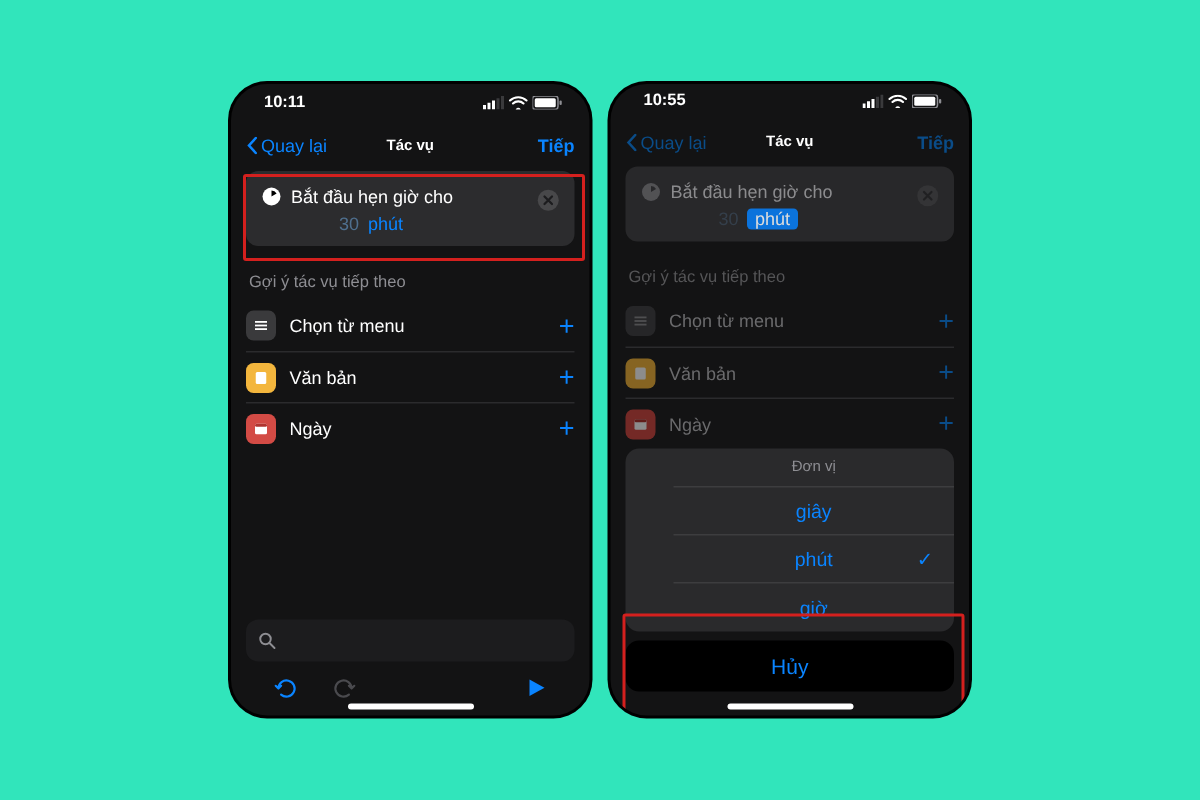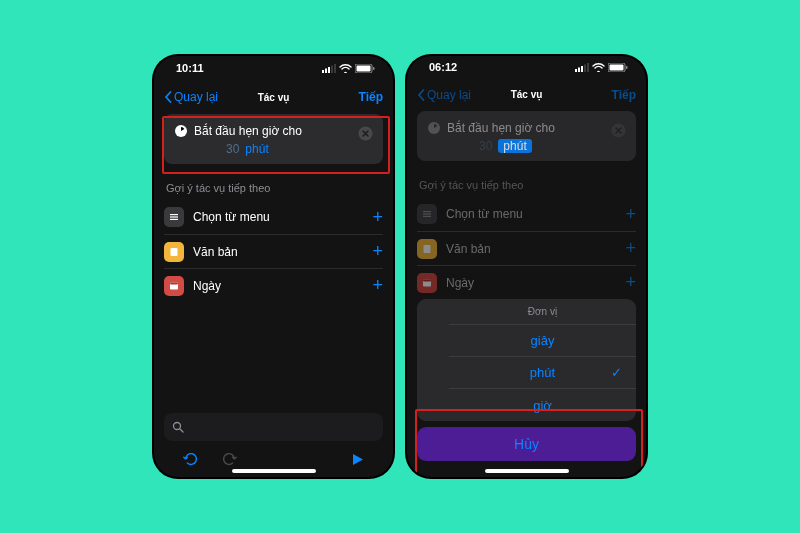--- a/index.html
+++ b/index.html
@@ -134,21 +134,21 @@
   }
   .sheet-group { background: #2a2a2c; border-radius: 9px; overflow: hidden; padding-left: 32px; }
   .sheet-head { text-align: center; font-size: 10px; color: #8e8e93; padding: 7px 0; border-bottom: 0.5px solid #3d3d3f; }
   .sheet-row {
     height: 32px; display: flex; align-items: center; justify-content: center;
     color: #0a84ff; font-size: 13px; position: relative; border-bottom: 0.5px solid #3d3d3f;
   }
   .sheet-row:last-child { border-bottom: none; }
   .sheet-row .check { position: absolute; right: 14px; color: #0a84ff; font-size: 13px; }
   .sheet-cancel {
-    background: #4c1d95; border-radius: 9px; height: 34px; display: flex;
+    background: #000000; border-radius: 9px; height: 34px; display: flex;
     align-items: center; justify-content: center; color: #0a84ff; font-size: 14px; font-weight: 500;
   }
   .ci { width: 14px; height: 14px; display: inline-flex; align-items: center; justify-content: center; }
 </style>
 </head>
 <body>
 
 <div class="phone">
   <div class="screen">
     <div class="status-bar">
@@ -270,21 +270,21 @@
     </div>
 
     <div class="home-indicator"></div>
     <div class="redbox r1"></div>
   </div>
 </div>
 
 <div class="phone">
   <div class="screen">
     <div class="status-bar">
-      <span>06:12</span>
+      <span>10:55</span>
       <span class="status-right">
         <svg width="14" height="9" viewBox="0 0 14 9">
             <rect x="0" y="6" width="2" height="3" fill="#fff"></rect>
             <rect x="3" y="4.5" width="2" height="4.5" fill="#fff"></rect>
             <rect x="6" y="3" width="2" height="6" fill="#fff"></rect>
             <rect x="9" y="1.5" width="2" height="7.5" fill="#3a3a3c"></rect>
             <rect x="12" y="0" width="2" height="9" fill="#3a3a3c"></rect>
           </svg>
         <svg width="13" height="9" viewBox="0 0 13 9">
             <path d="M6.5 8.5 a1 1 0 1 0 0.001 0 M3 5 a5 5 0 0 1 7 0 M1 3 a8 8 0 0 1 11 0" stroke="#fff" stroke-width="1.4" fill="none" stroke-linecap="round"></path>

